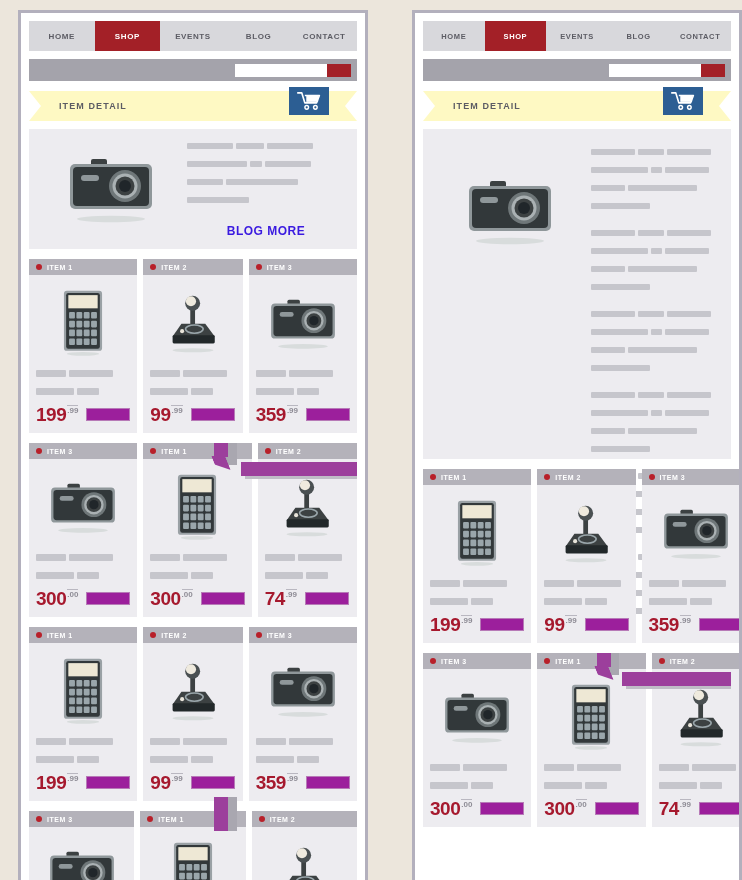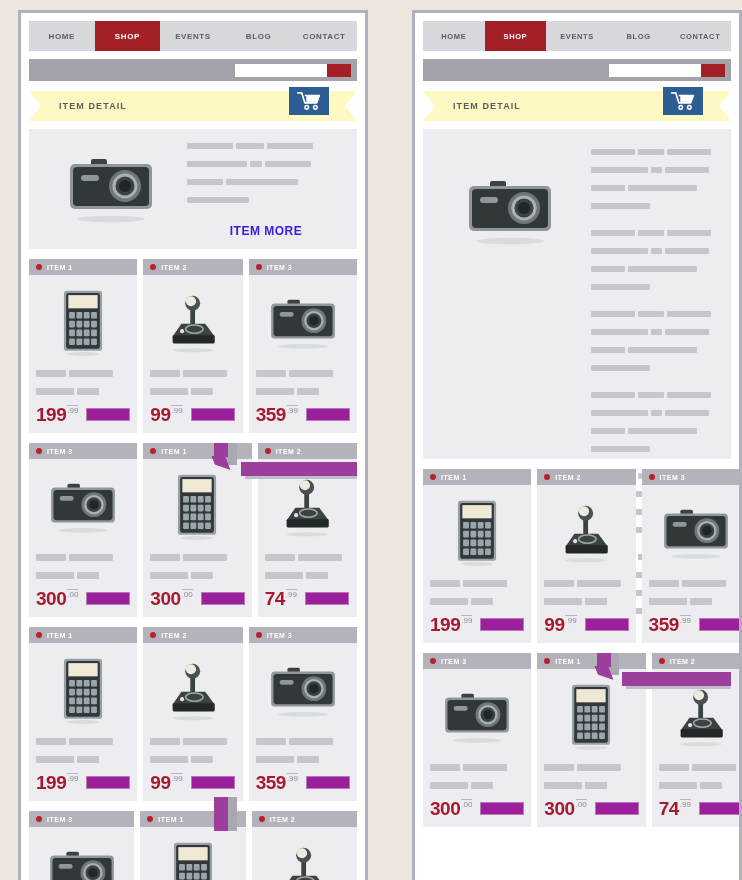--- a/index.html
+++ b/index.html
@@ -93,21 +93,21 @@
   .card-img{
     height:95px;display:flex;align-items:center;justify-content:center;position:relative;
   }
   .card-lines{padding:0 7px;min-height:26px;}
   .card-foot{display:flex;align-items:flex-end;padding:0 7px 10px 7px;gap:8px;}
   .price{
     font-size:19px;font-weight:bold;color:#a6192e;line-height:.9;
     font-family:"Liberation Sans", sans-serif;letter-spacing:-.5px;
   }
   .cents{
-    font-size:8px;font-weight:normal;color:#8f8d96;position:relative;top:-1px;
+    font-size:8px;font-weight:bold;color:#8f8d96;position:relative;top:-1px;
     border-top:1.4px solid #b9b7c0;padding-top:0px;margin-left:1px;
   }
   .buy-btn{
     width:44px;height:13px;background:#9c1f9c;border:1px solid #b77ab7;
     box-sizing:border-box;cursor:pointer;margin-bottom:2px;
   }
 
   
   .ribbon-overlay{position:absolute;pointer-events:none;}
   .rb-drop{position:absolute;width:14px;background:#9c3f9c;}
@@ -178,21 +178,21 @@
         </div>
         <div class="detail-txt">
           <div class="lorem">
               <div class="para">
                 <div style="white-space: nowrap;"><span class="bar" style="width: 46px;"></span><span class="bar" style="width: 28px;"></span><span class="bar" style="width: 46px;"></span></div>
                 <div style="white-space: nowrap;"><span class="bar" style="width: 60px;"></span><span class="bar" style="width: 12px;"></span><span class="bar" style="width: 46px;"></span></div>
                 <div style="white-space: nowrap;"><span class="bar" style="width: 36px;"></span><span class="bar" style="width: 72px;"></span></div>
                 <div style="white-space: nowrap;"><span class="bar" style="width: 62px;"></span></div>
               </div>
             </div>
-          <div class="read-more">ITEM MORE</div>
+          <div class="read-more">BLOG MORE</div>
         </div>
       </div>
 
       <div class="grid">
           <div class="card">
             <div class="card-head">
               <span class="dot"></span>
               <span class="card-head-label">ITEM 1</span>
             </div>
             <div class="card-img">

